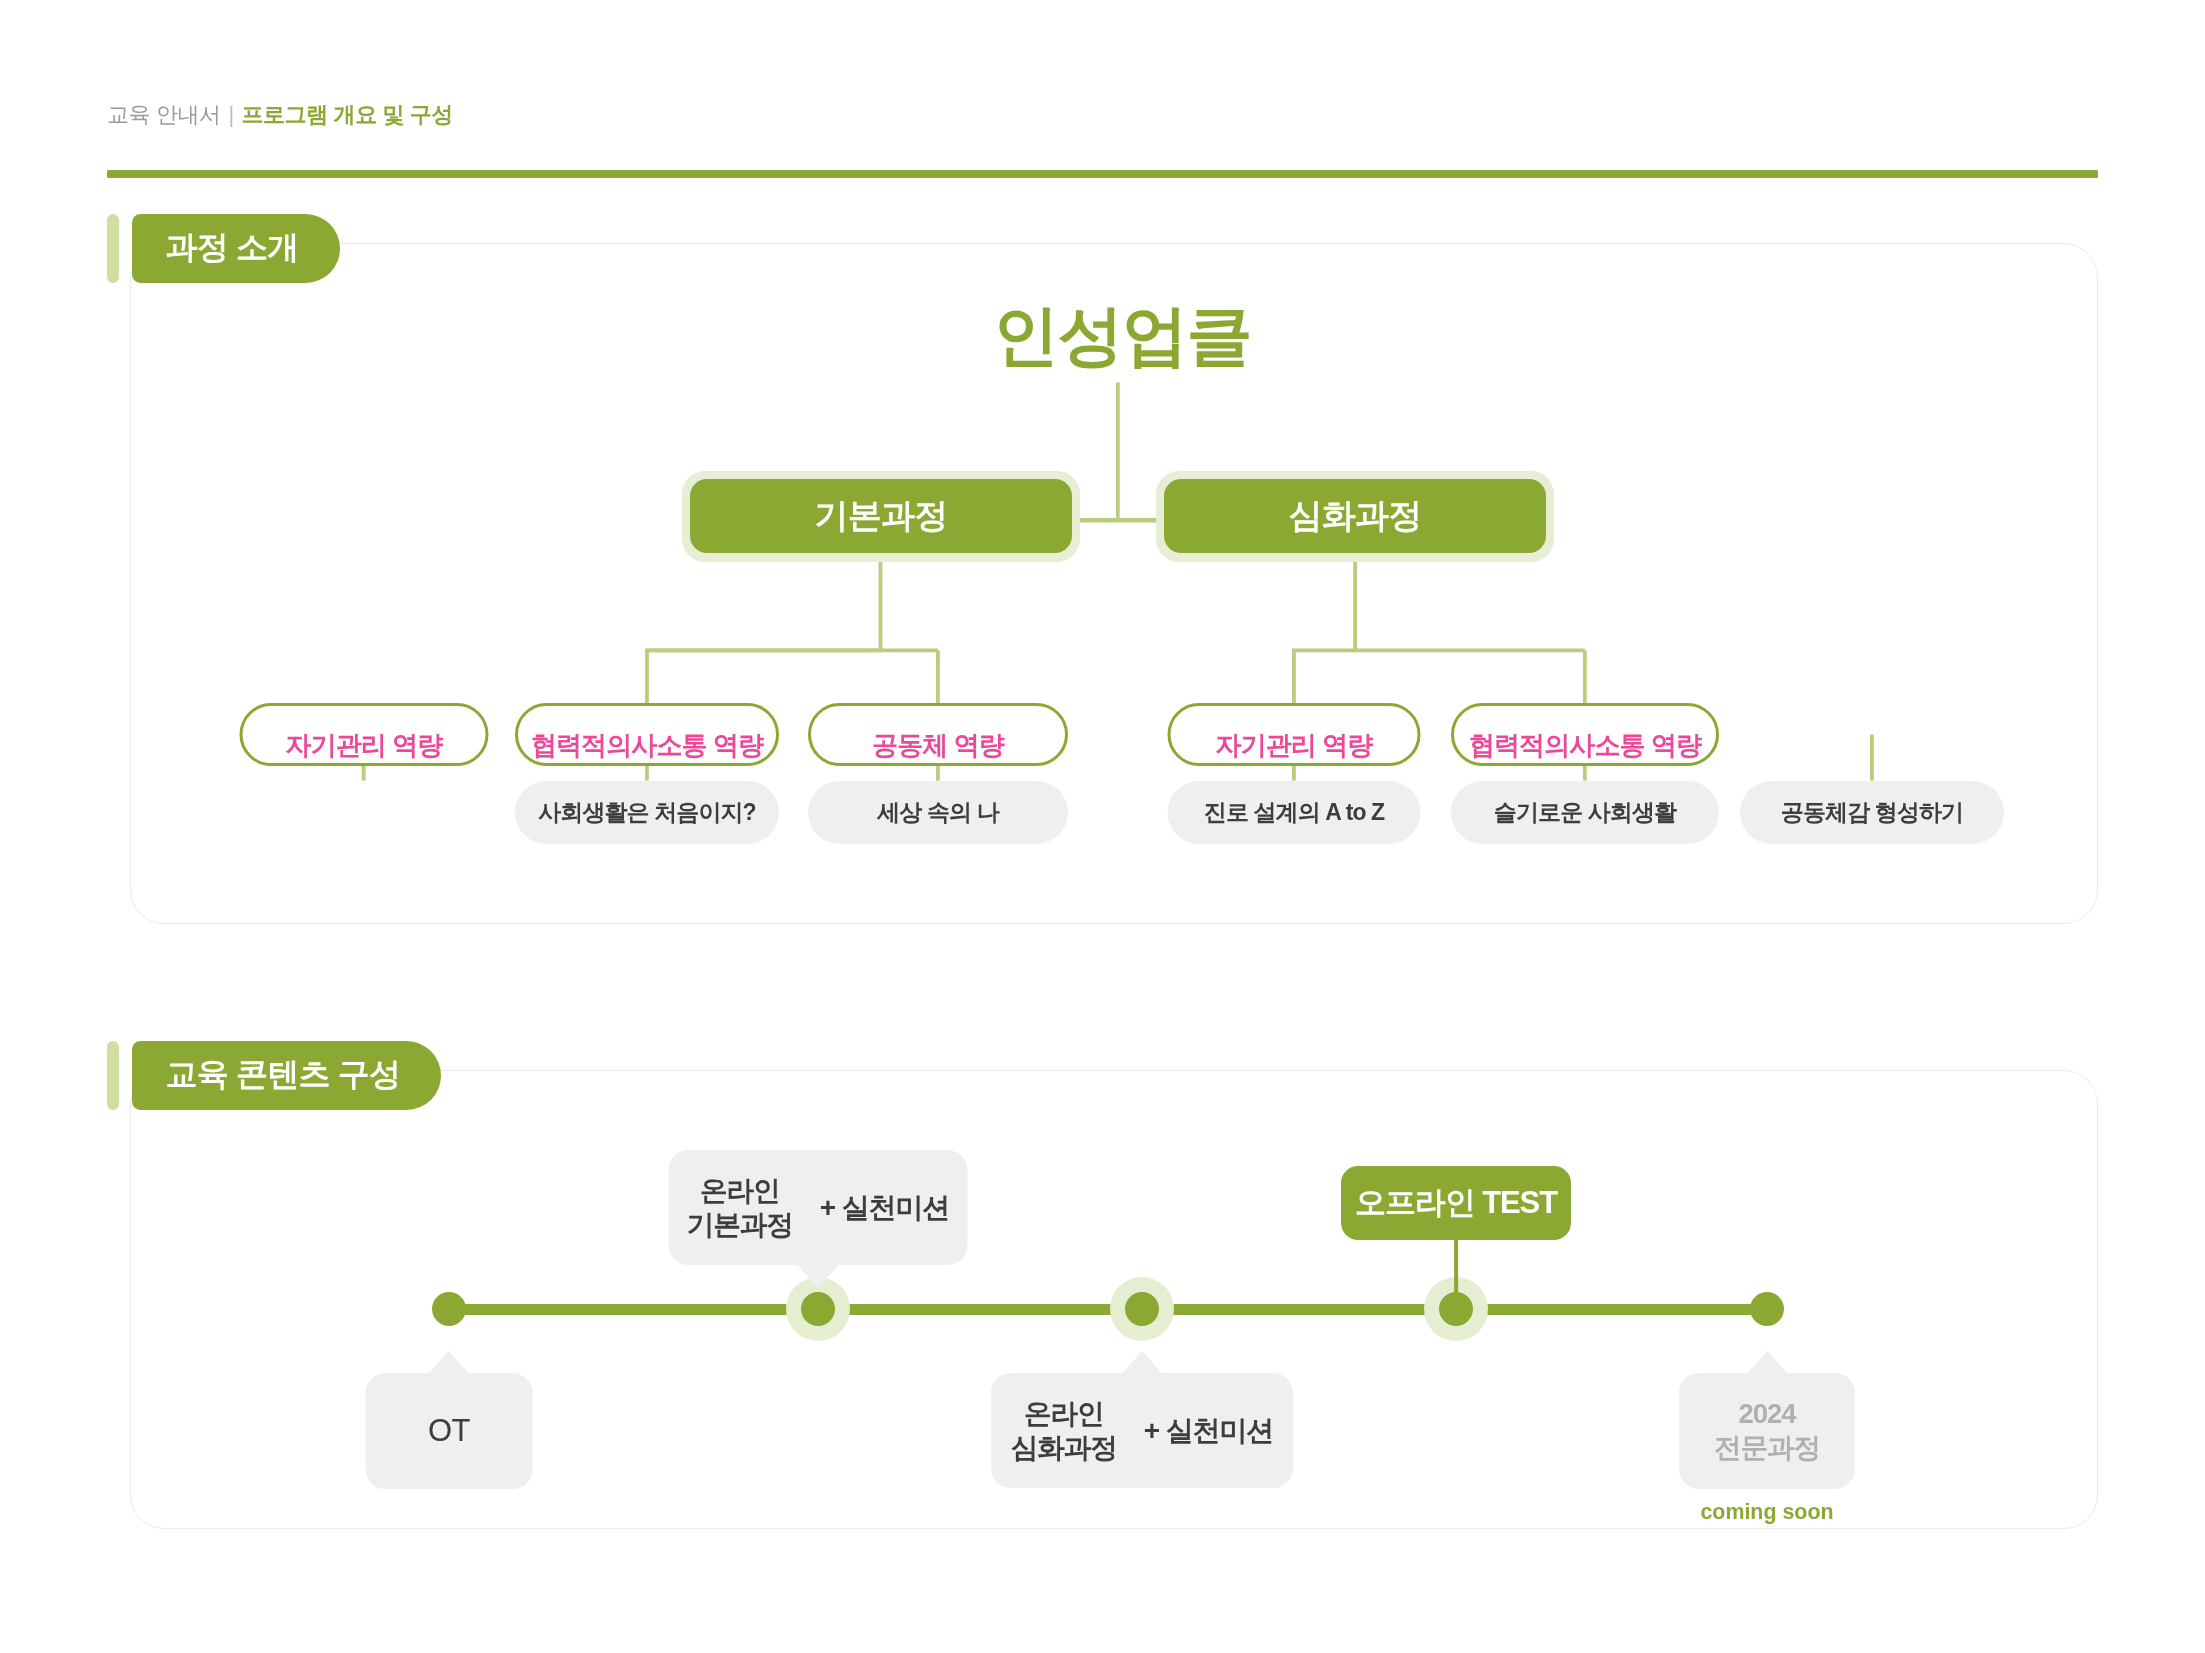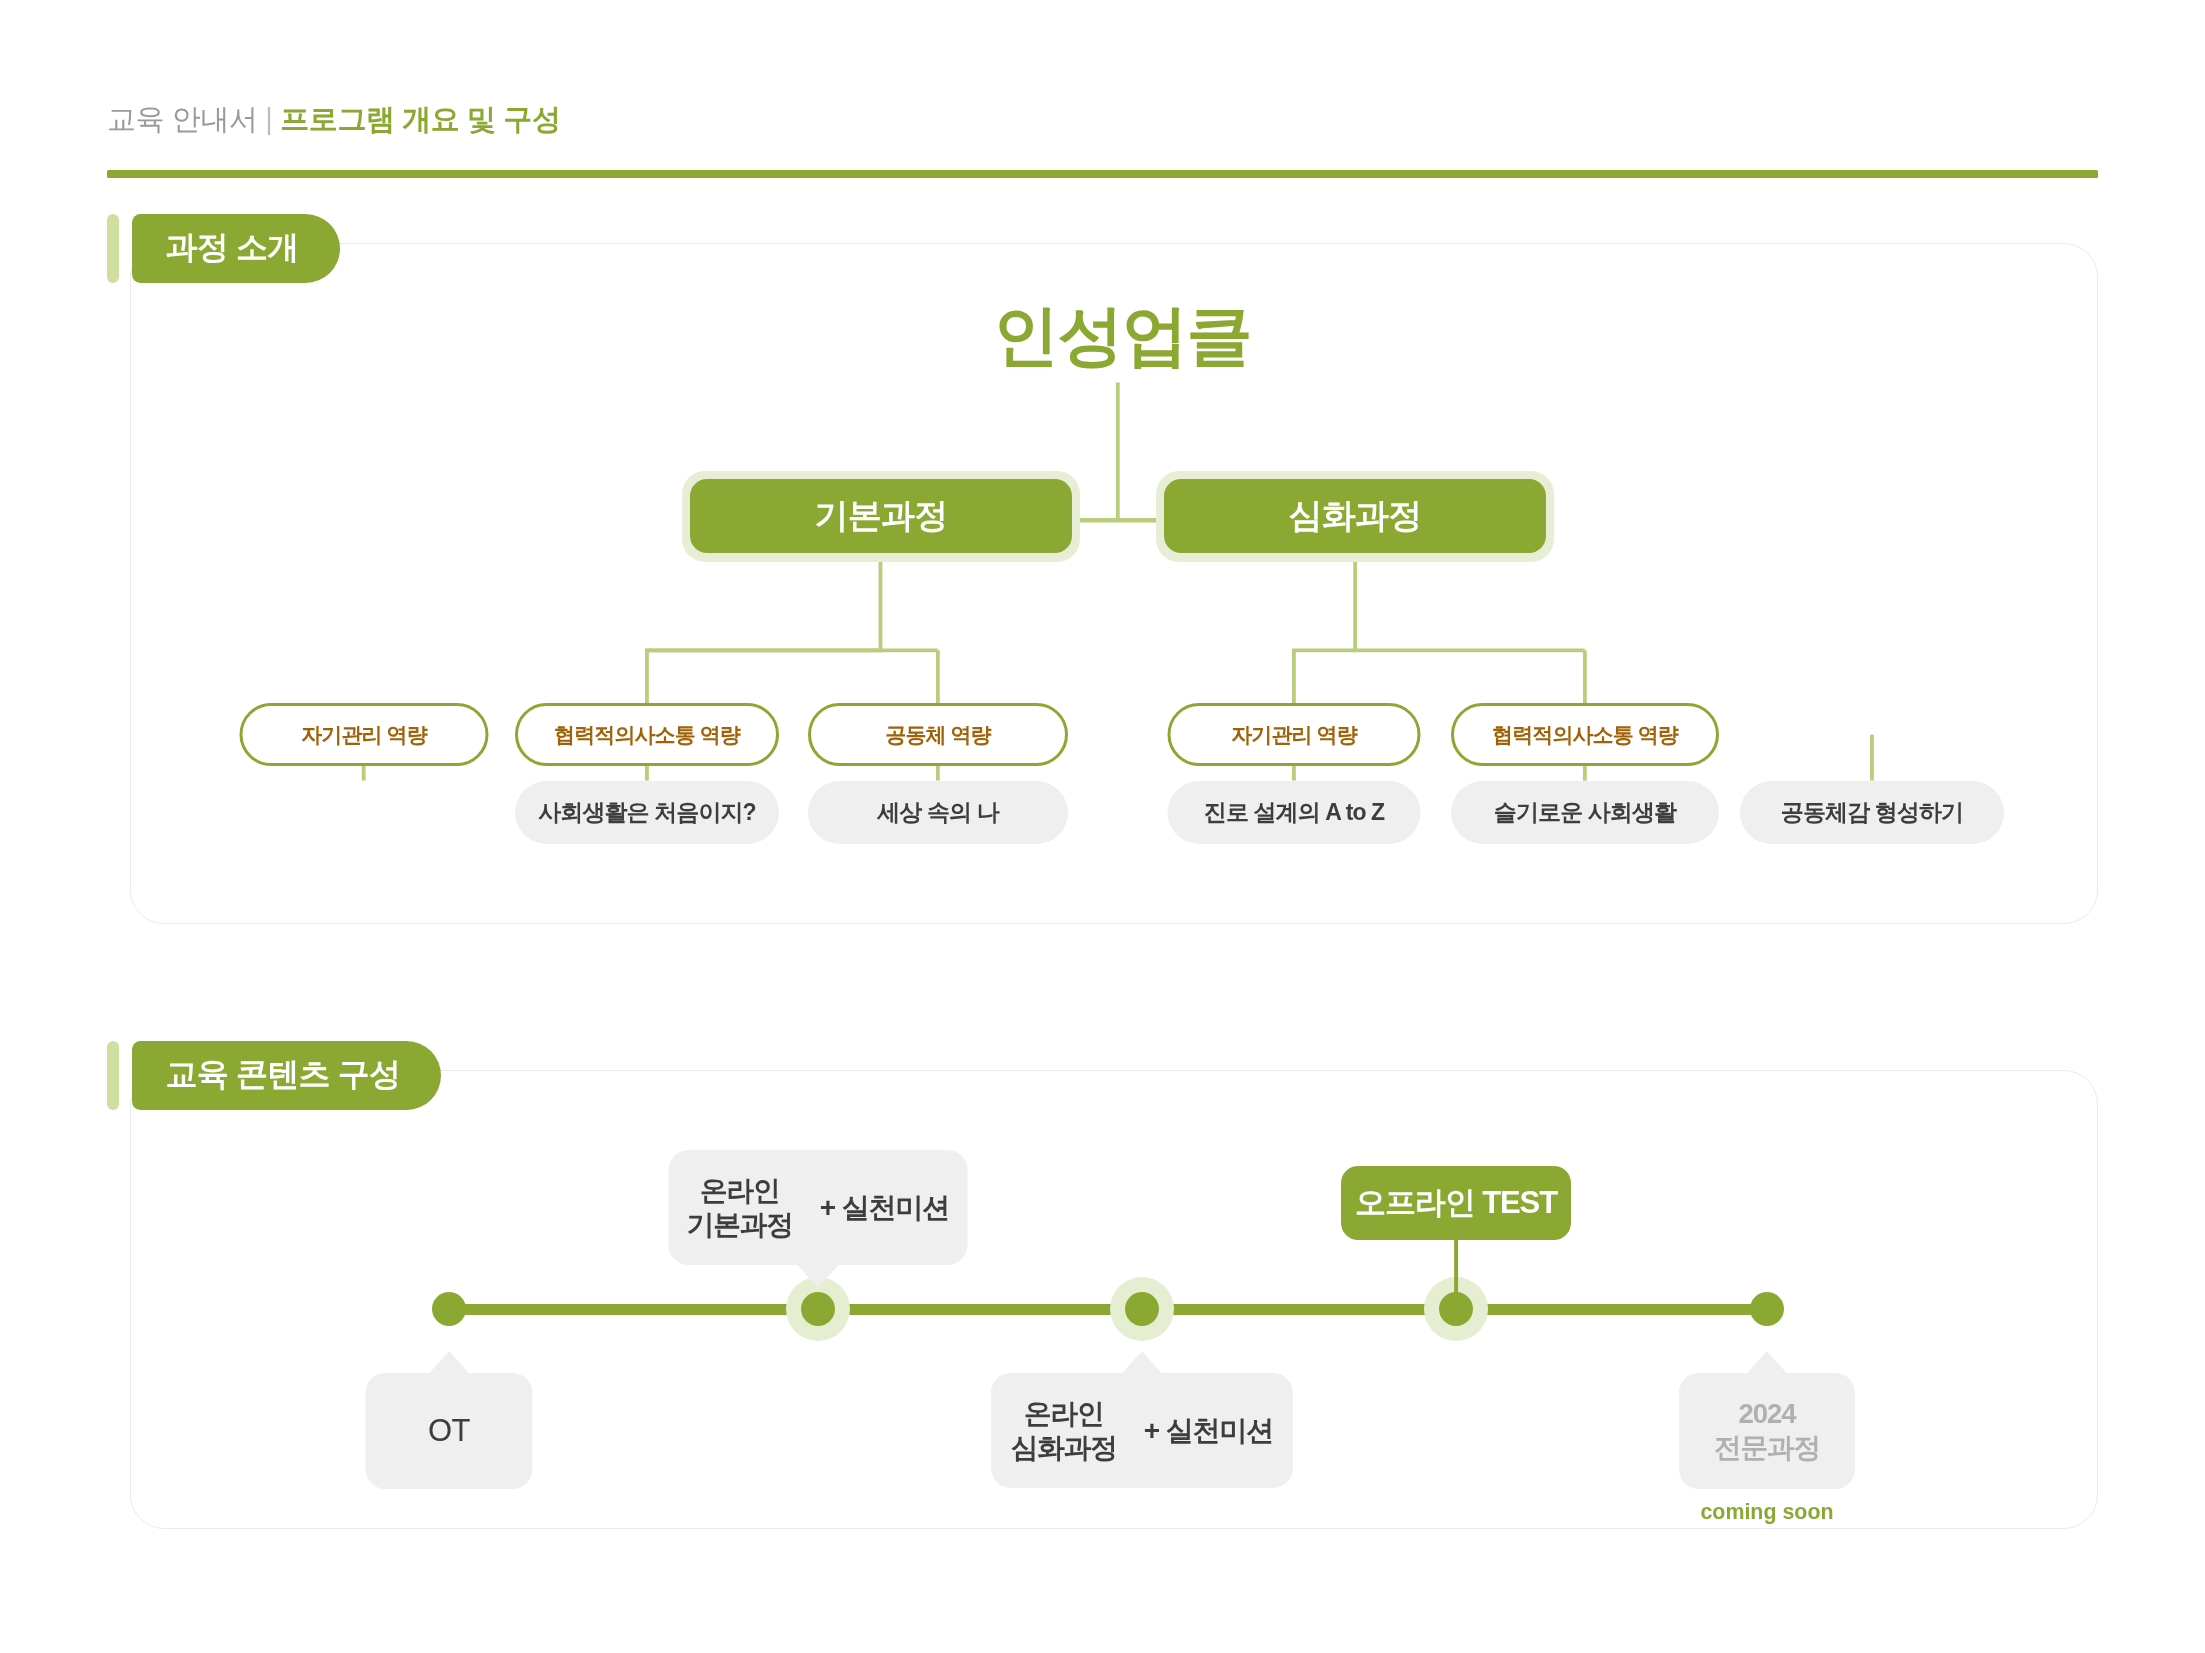--- a/index.html
+++ b/index.html
@@ -6,21 +6,21 @@
   html, body {
     width: 2205px; height: 1654px;
     background: #ffffff;
     font-family: "Liberation Sans", "DejaVu Sans", sans-serif;
     overflow: hidden;
   }
   .page { position: relative; width: 2205px; height: 1654px; }
 
   
   .header { position: absolute; left: 107px; top: 100px; width: 1991px; }
-  .crumb { font-size: 29px; letter-spacing: -0.4px; white-space: nowrap; }
+  .crumb { font-size: 22px; letter-spacing: -0.4px; white-space: nowrap; }
   .crumb .muted { color: #9a9a9a; font-weight: 400; }
   .crumb .sep  { color: #bdbdbd; font-weight: 400; margin: 0 7.7px; }
   .crumb .accent { color: #8BA832; font-weight: 700; }
   .rule {
     position: absolute; left: 107px; top: 170px;
     width: 1991px; height: 8.4px; background: #8BA832; border-radius: 1.5px;
   }
 
   
   .section { position: absolute; }
@@ -52,22 +52,22 @@
   }
   .course-box .inner {
     background: #8BA832; color: #fff; border-radius: 17px;
     font-size: 34px; font-weight: 700; letter-spacing: -0.8px;
     display: flex; align-items: center; justify-content: center;
     white-space: nowrap;
   }
   .comp-pill {
     position: absolute; transform: translateX(-50%);
     background: #fff; border: 3.8px solid #8BA832; border-radius: 765px;
-    color: #a16207; font-size: 21px; font-weight: 700; letter-spacing: -0.9px;
-    display: flex; align-items: center; justify-content: center;
+    color: #ec4899; font-size: 26px; font-weight: 700; letter-spacing: -0.9px;
+    display: flex; align-items: flex-end; justify-content: center;
     white-space: nowrap;
   }
   .topic-pill {
     position: absolute; transform: translateX(-50%);
     background: #efefef; border-radius: 765px;
     color: #3d3d3d; font-size: 23px; font-weight: 700; letter-spacing: -0.9px;
     display: flex; align-items: center; justify-content: center;
     white-space: nowrap;
   }
 

